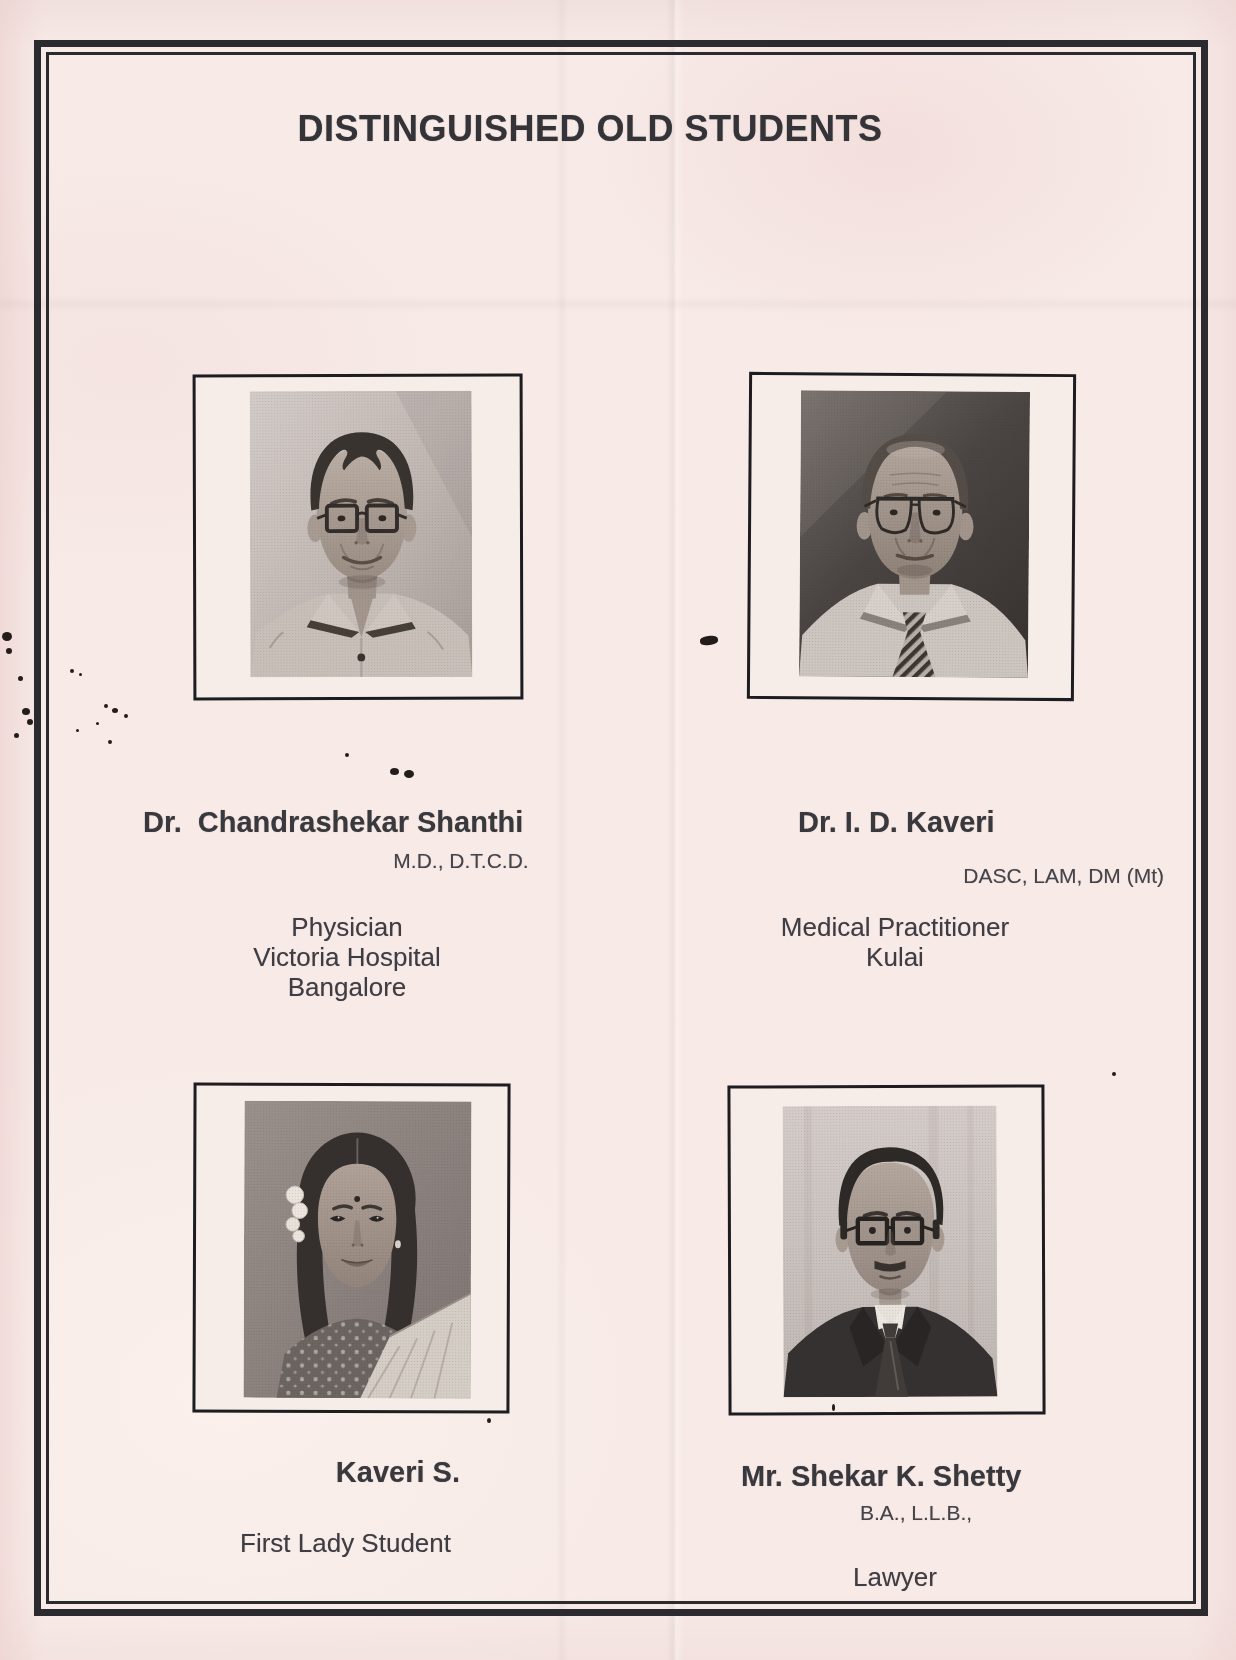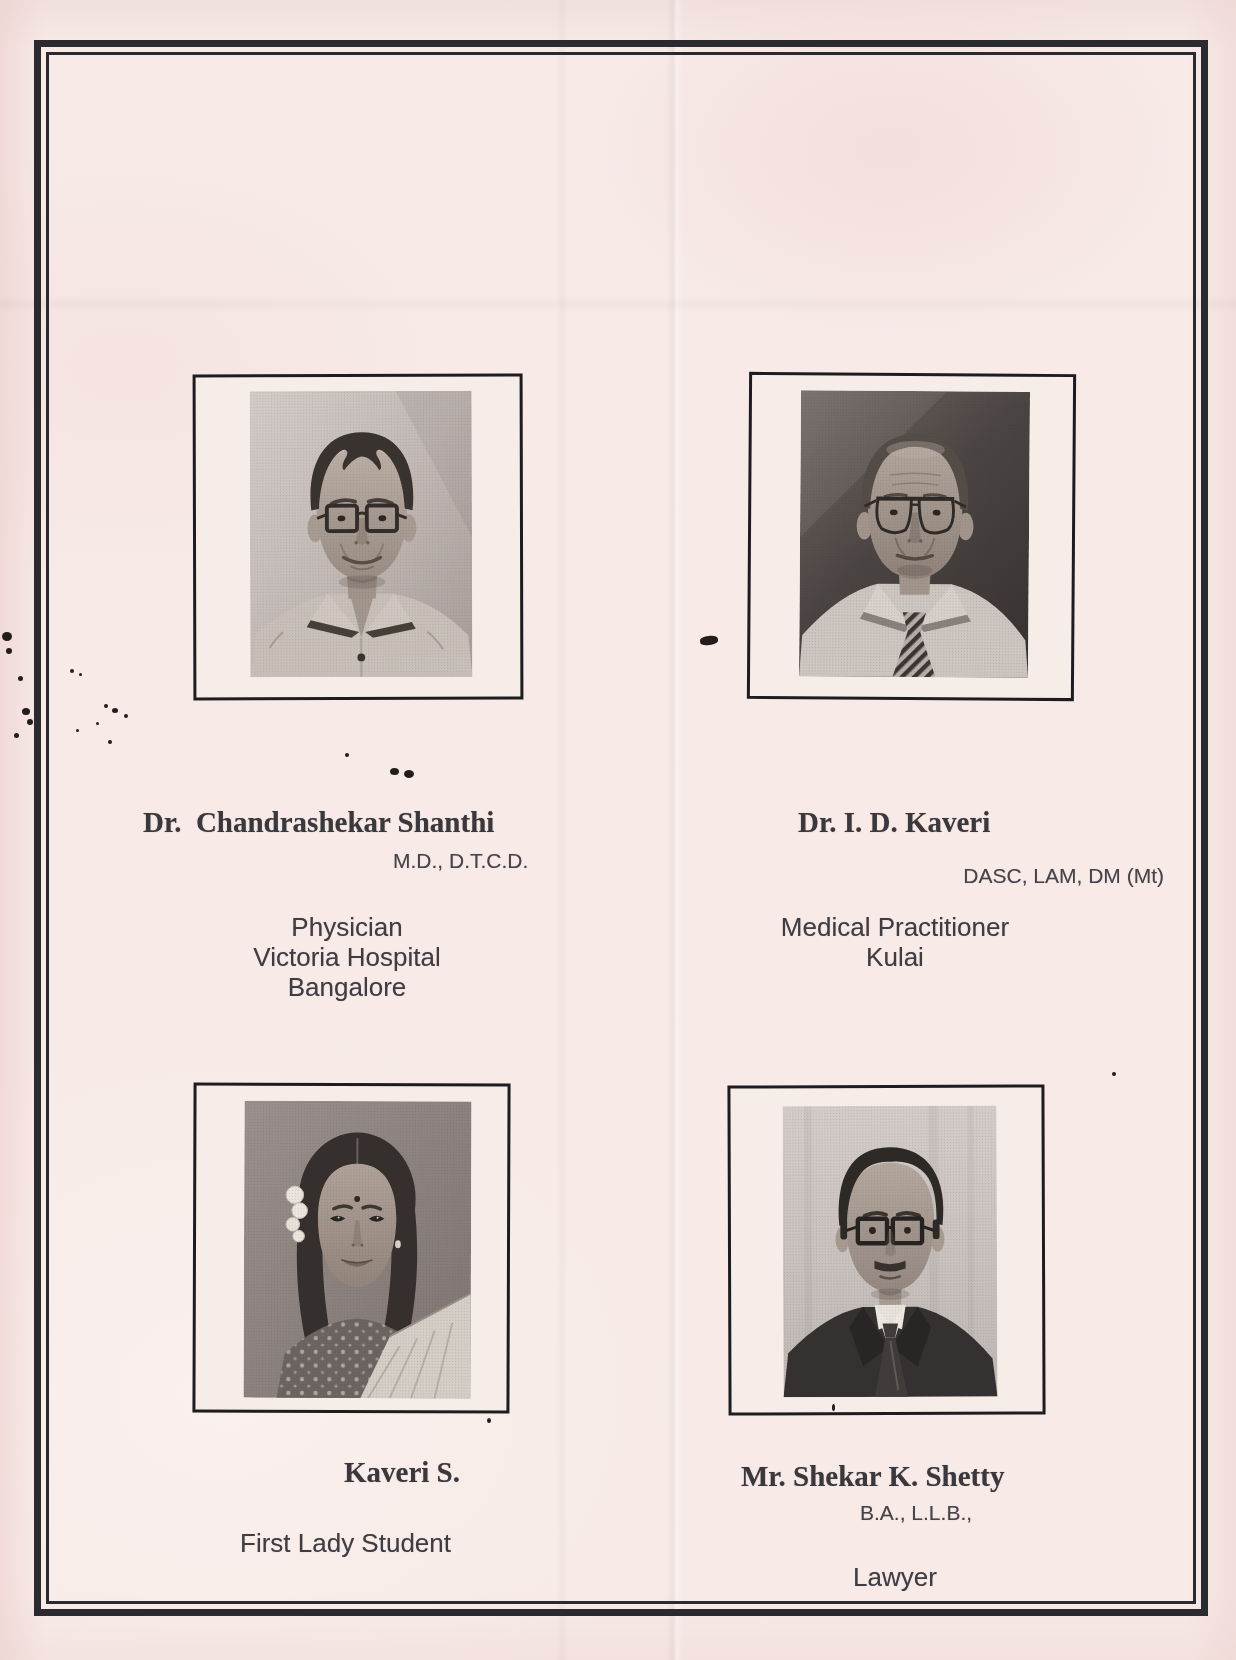--- a/index.html
+++ b/index.html
@@ -47,27 +47,27 @@
     position:absolute;margin:0;box-sizing:border-box;
     border:3px solid #1d1c20;background:#f6ede8;
   }
   .photo svg{display:block;width:100%;height:100%;}
   .photo.p1{left:193px;top:374px;width:330px;height:326px;padding:14px 48px 20px 54px;transform:rotate(-.15deg);}
   .photo.p2{left:748px;top:373px;width:327px;height:327px;padding:15px 43px 20px 49px;transform:rotate(.4deg);}
   .photo.p3{left:193px;top:1083px;width:317px;height:330px;padding:15px 36px 12px 48px;transform:rotate(.2deg);}
   .photo.p4{left:728px;top:1085px;width:317px;height:330px;padding:18px 45px 15px 52px;transform:rotate(-.2deg);}
 
   .cap-name{position:absolute;font-size:29px;font-weight:bold;color:#39383d;
-    white-space:pre-wrap;text-shadow:0 0 1px rgba(57,56,61,.4);font-family:Liberation Serif, serif;}
+    white-space:pre-wrap;text-shadow:0 0 1px rgba(57,56,61,.4);}
   .cap-qual{position:absolute;font-size:21px;color:#45444a;text-shadow:0 0 .8px rgba(63,62,68,.35);}
   .cap-lines{position:absolute;font-size:26px;color:#3e3d43;text-align:center;
     line-height:30px;text-shadow:0 0 .8px rgba(62,61,67,.35);margin-top:36px;}
 
   .n1{left:143px;top:806px;}
-  .q1{left:393px;top:849px;width:200px;text-align:left;}
+  .q1{left:361px;top:849px;width:200px;text-align:center;}
   .l1{left:222px;top:876px;width:250px;}
   .n2{left:798px;top:806px;}
   .q2{left:908px;top:849px;width:256px;text-align:right;margin-top:15px;}
   .l2{left:770px;top:876px;width:250px;}
   .n3{left:230px;top:1456px;width:230px;text-align:right;}
   .l3{left:218px;top:1492px;width:255px;}
   .n4{left:741px;top:1460px;}
   .q4{left:860px;top:1501px;width:225px;}
   .l4{left:795px;top:1526px;width:200px;}
 
@@ -80,20 +80,21 @@
 <div class="page">
 
   <div class="crease c-a"></div>
   <div class="crease c-b"></div>
   <div class="crease-h"></div>
 
   <div class="frame-outer">
     <div class="frame-inner"></div>
   </div>
 
+  <h1 class="title">DISTINGUISHED OLD STUDENTS</h1>
 
   <section>
     <figure class="photo p1">
       <svg viewBox="0 0 228 292" preserveAspectRatio="none">
         <defs>
           <linearGradient id="g1bg" x1="0" y1="0" x2="1" y2="1">
             <stop offset="0" stop-color="#d3cbc7"></stop>
               <stop offset=".5" stop-color="#c2b9b5"></stop>
               <stop offset="1" stop-color="#a59c98"></stop>
           </linearGradient>

